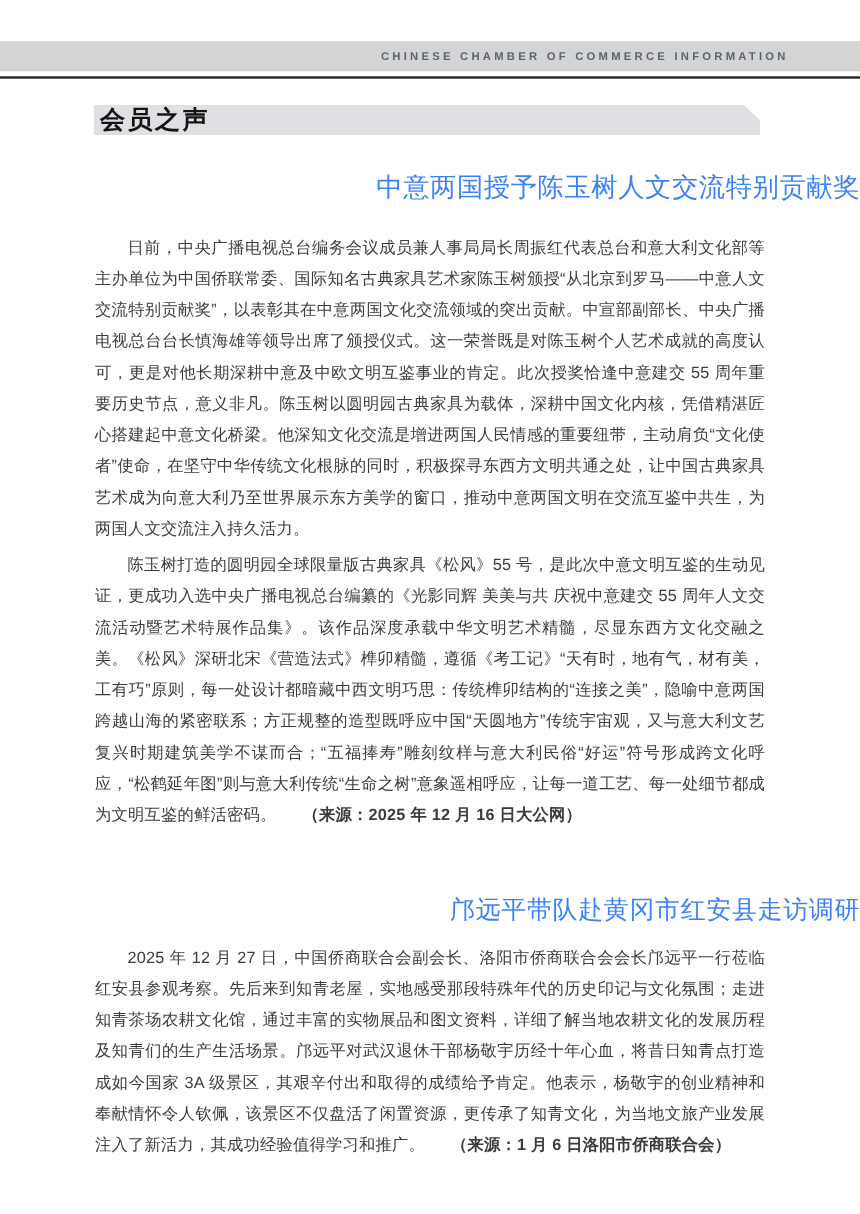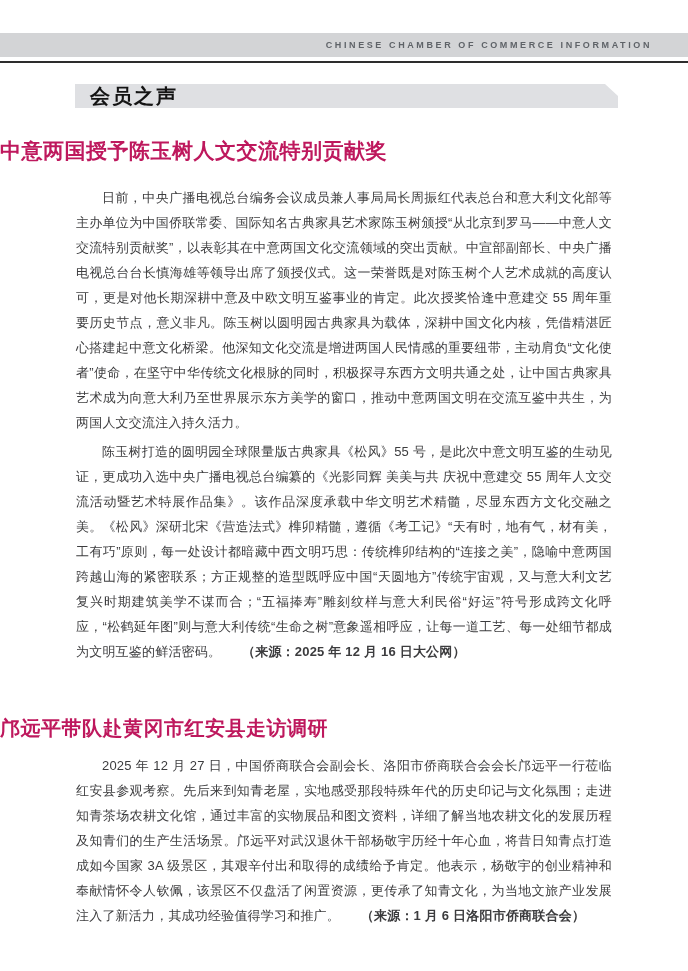--- a/index.html
+++ b/index.html
@@ -18,60 +18,59 @@
   }
   
   .top-banner {
     margin-top: 33px;
     height: 24px;
     background: #d3d4d6;
     text-align: right;
   }
   .banner-text {
     display: inline-block;
-    padding-right: 36px;
+    padding-right: 57px;
     line-height: 24px;
     font-size: 9px;
     font-weight: bold;
     letter-spacing: 2.6px;
     color: #5f6368;
   }
   
   .top-rule {
     margin-top: 4px;
     height: 2px;
     background: #2d2d2d;
   }
   
   .section-band {
     margin-top: 21px;
     margin-left: 75px;
     width: 533px;
     height: 24px;
     background: #dfe0e3;
     clip-path: polygon(0 0, calc(100% - 13px) 0, 100% 12px, 100% 100%, 0 100%);
-    padding-left: 10px;
   }
   .section-band span {
     display: inline-block;
     padding-left: 5px;
     line-height: 24px;
     font-size: 20px;
     font-weight: bold;
     letter-spacing: 2px;
     color: #141414;
   }
   
   .article-title {
     margin: 30px 0 0 0;
-    text-align: left;
+    text-align: right;
     font-size: 21px;
     line-height: 26px;
-    font-weight: bold;
-    color: #be185d;
+    font-weight: normal;
+    color: #3b82f6;
     letter-spacing: 0.5px;
   }
   .article-title.second {
     margin-top: 51px;
     font-size: 20px;
   }
   
   .body-block {
     margin: 21px 72px 0 72px;
   }

